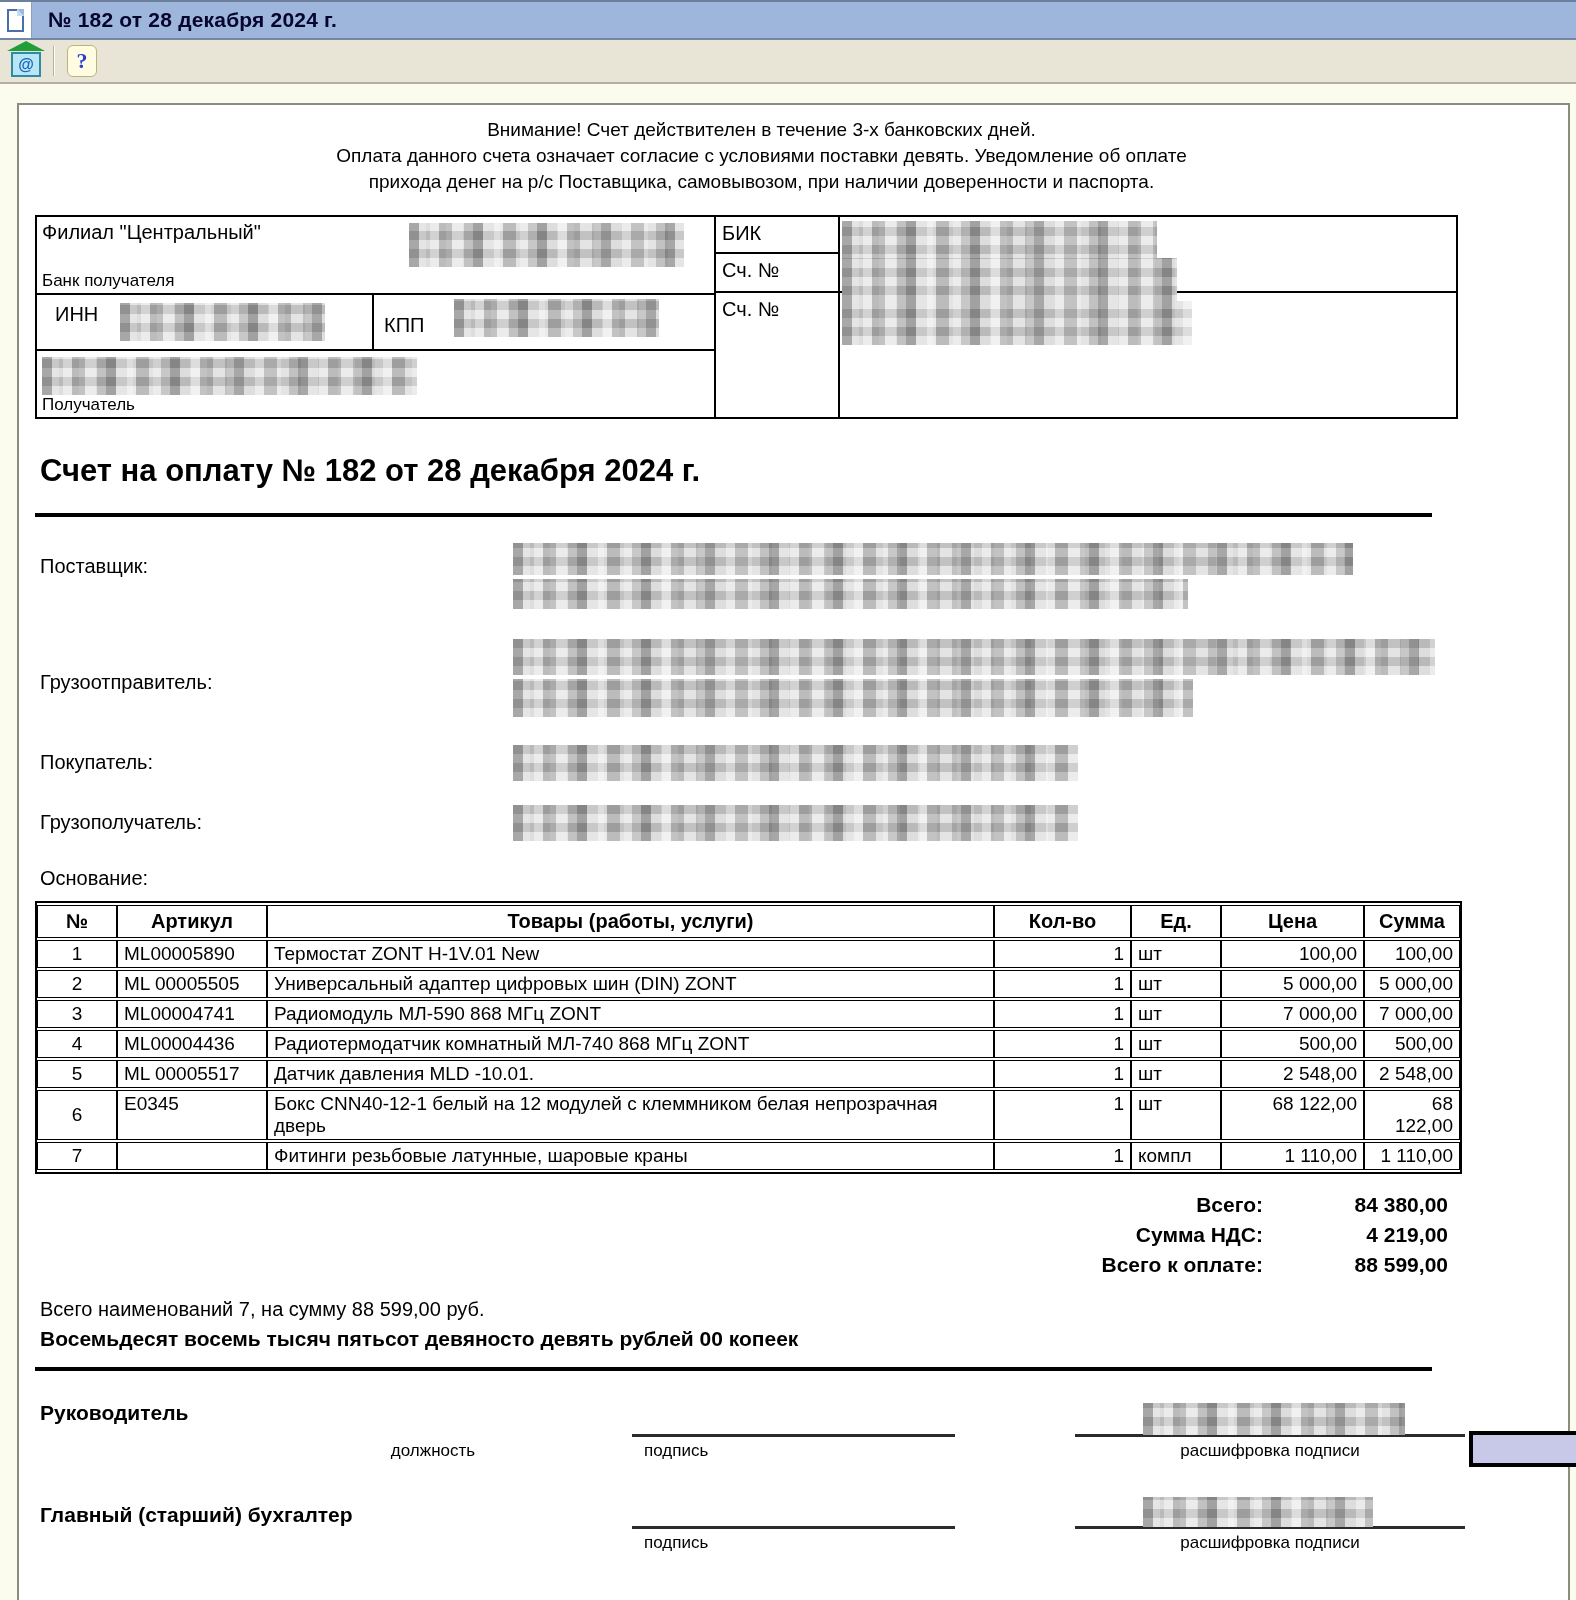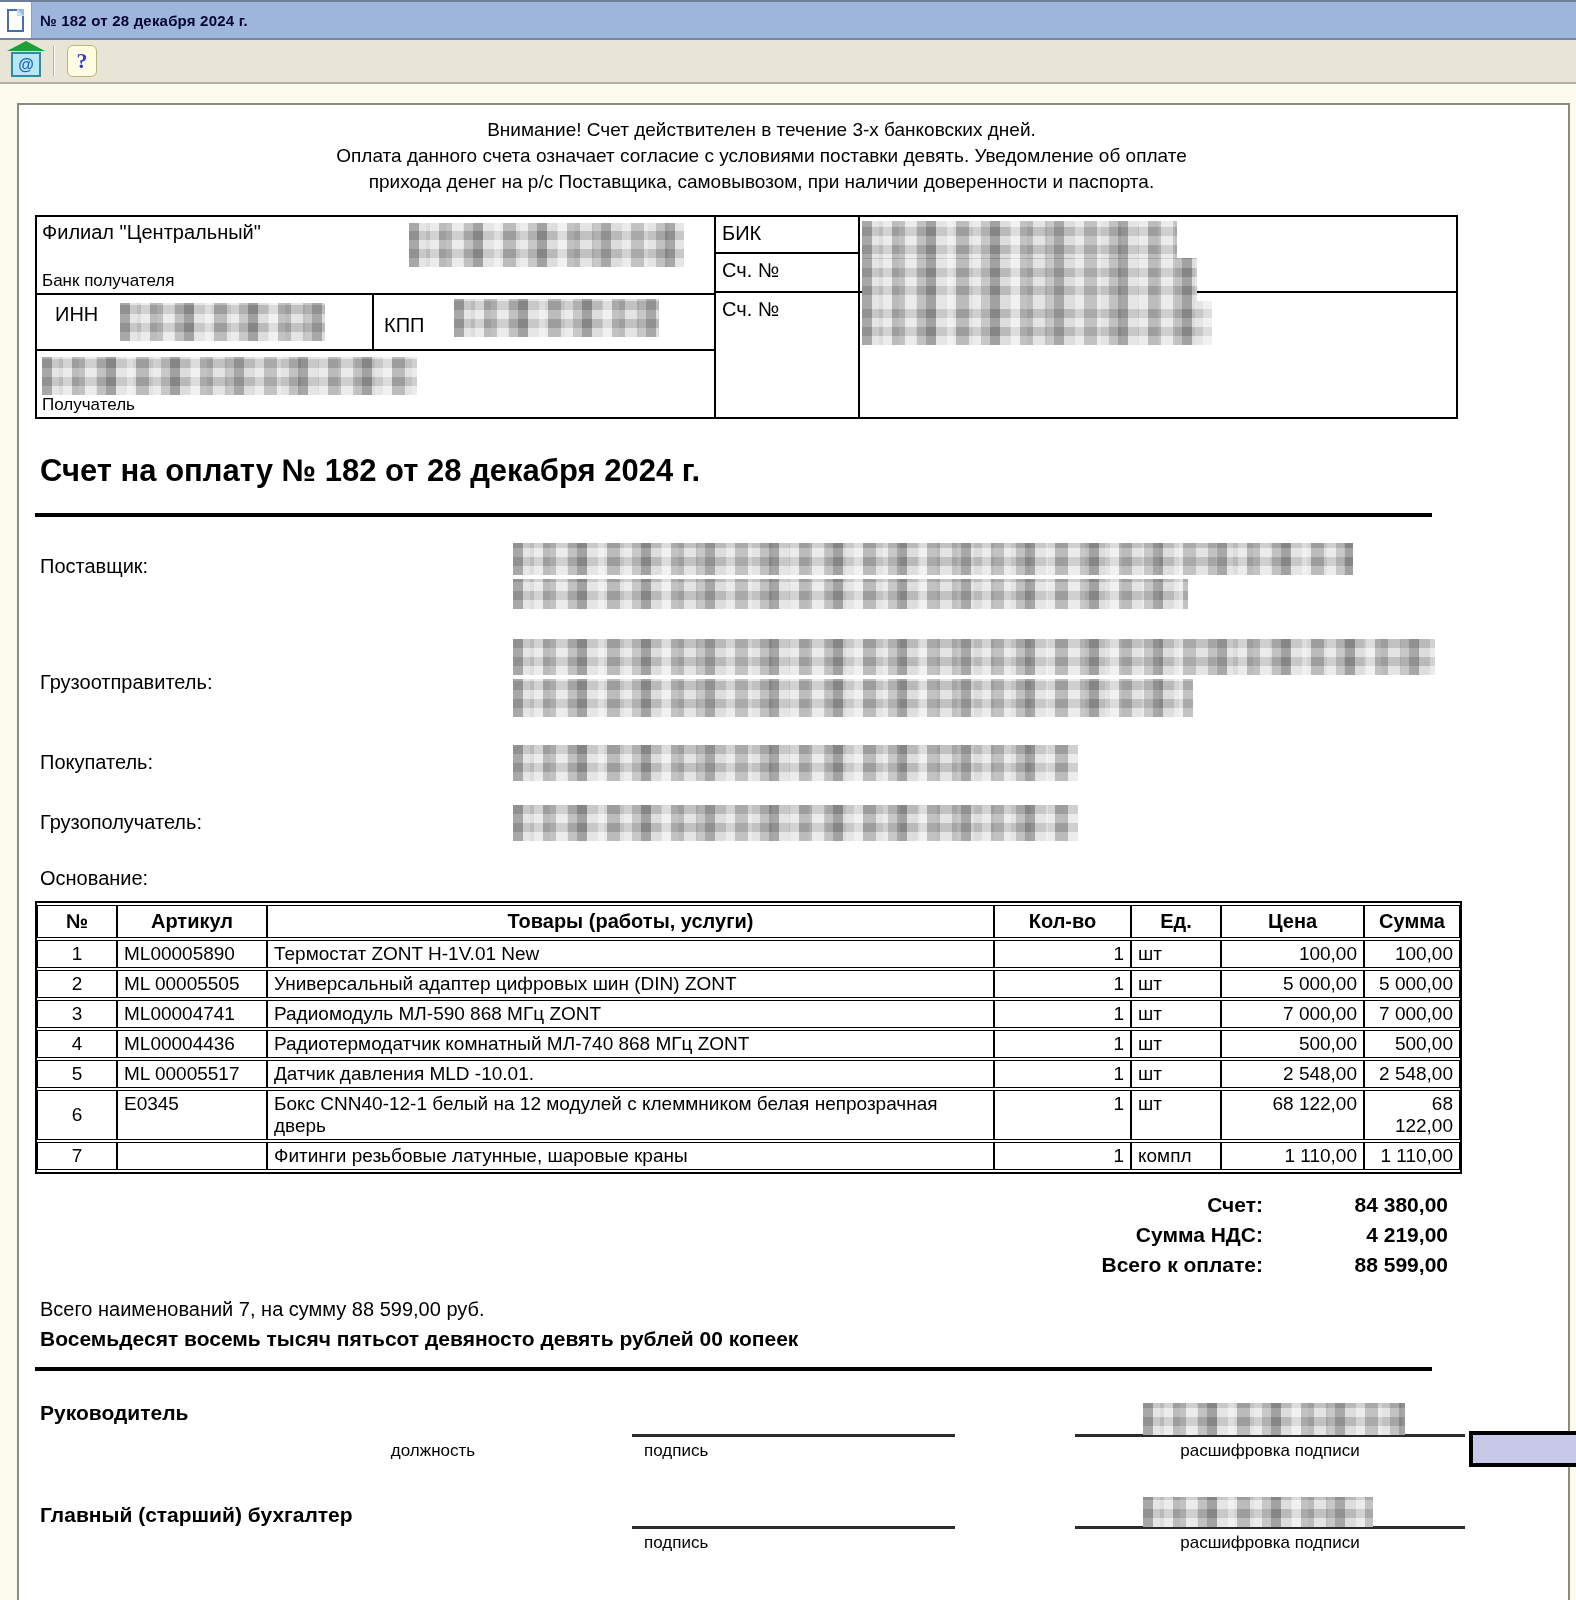--- a/index.html
+++ b/index.html
@@ -14,21 +14,21 @@
   }
   .titlebar-iconbox{
     width:32px; height:36px; background:#ffffff; border-right:1px solid #8ea0bd;
     display:flex; align-items:center; justify-content:center; flex:0 0 auto;
   }
   .doc-glyph{ position:relative; width:17px; height:23px; background:#ffffff; border:2px solid #4a6ea9; }
   .doc-glyph::before{
     content:""; position:absolute; right:-2px; top:-2px; width:0; height:0;
     border-left:7px solid #bfe0f2; border-top:7px solid #9eb6dc;
   }
-  .title-text{ margin-left:8px; font-size:15px; font-weight:bold; color:#05052e; letter-spacing:.2px; }
+  .title-text{ margin-left:16px; font-size:21px; font-weight:bold; color:#05052e; letter-spacing:.2px; }
 
   .toolbar{
     position:absolute; left:0; top:40px; width:1576px; height:44px;
     background:#e8e5d6; border-bottom:2px solid #b3b0a0;
     display:flex; align-items:center; padding-left:7px;
   }
   .tb-btn{ width:38px; height:38px; display:flex; align-items:center; justify-content:center; cursor:pointer; }
   .mail-icon{ position:relative; width:30px; height:25px; background:#b8e6f4; border:2px solid #2f8aa4;
     display:flex; align-items:center; justify-content:center; margin-top:7px;
     font-weight:bold; font-size:16px; color:#1565c0; }
@@ -58,21 +58,21 @@
   .bank-caption{ position:absolute; left:5px; bottom:2px; font-size:17px; }
   .row-innkpp{ height:56px; border-bottom:2px solid #000; display:flex; }
   .cell-inn{ width:337px; border-right:2px solid #000; display:flex; align-items:flex-start; padding:8px 0 0 18px; font-size:20px; }
   .cell-kpp{ flex:1; display:flex; align-items:flex-end; padding:8px 0 12px 10px; font-size:20px; }
   .cell-recipient{ flex:1; position:relative; padding:6px 0 0 5px; }
   .bank-right{ flex:1; display:flex; flex-direction:column; }
   .br-row{ display:flex; }
   .br-row1{ height:37px; }
   .br-row2{ height:39px; border-bottom:2px solid #000; }
   .br-row3{ flex:1; }
-  .br-lbl{ width:144px; border-right:2px solid #000; font-size:20px; padding:5px 0 0 6px; }
+  .br-lbl{ width:124px; border-right:2px solid #000; font-size:20px; padding:5px 0 0 6px; }
   .br-row1 .br-lbl{ border-bottom:2px solid #000; }
   .br-val{ flex:1; padding:4px 0 0 2px; position:relative; }
 
   
   .blur{
     background-color:#e6e6e6;
     background-image:
       repeating-linear-gradient(90deg, rgba(50,50,50,.40) 0 10px, rgba(170,170,170,.22) 10px 21px,
         rgba(235,235,235,.45) 21px 30px, rgba(95,95,95,.34) 30px 43px,
         rgba(205,205,205,.25) 43px 55px, rgba(125,125,125,.38) 55px 64px),
@@ -310,21 +310,21 @@
         <td class="c-qty">1</td>
         <td class="c-unit">компл</td>
         <td class="c-price">1 110,00</td>
         <td class="c-amt">1 110,00</td>
       </tr>
     </tbody>
   </table>
 
   <div class="totals">
     <div class="t-line">
-      <span class="t-label">Счет:</span>
+      <span class="t-label">Всего:</span>
       <span class="t-value">84 380,00</span>
     </div>
     <div class="t-line">
       <span class="t-label">Сумма НДС:</span>
       <span class="t-value">4 219,00</span>
     </div>
     <div class="t-line">
       <span class="t-label">Всего к оплате:</span>
       <span class="t-value">88 599,00</span>
     </div>

